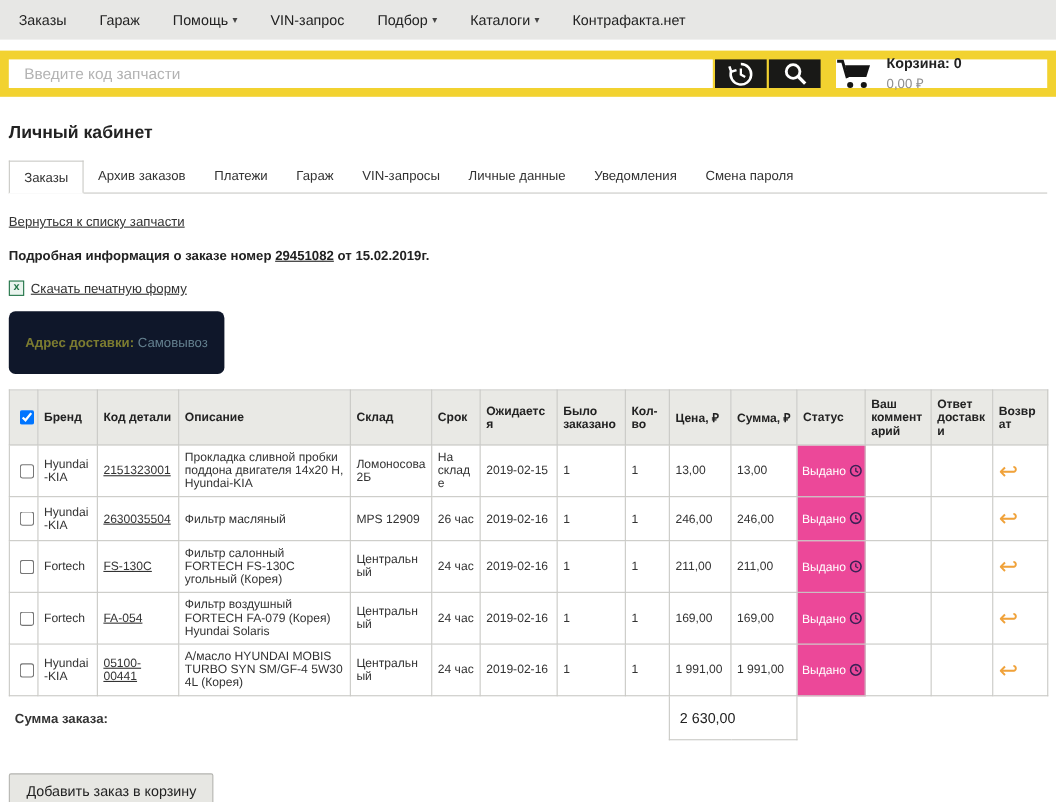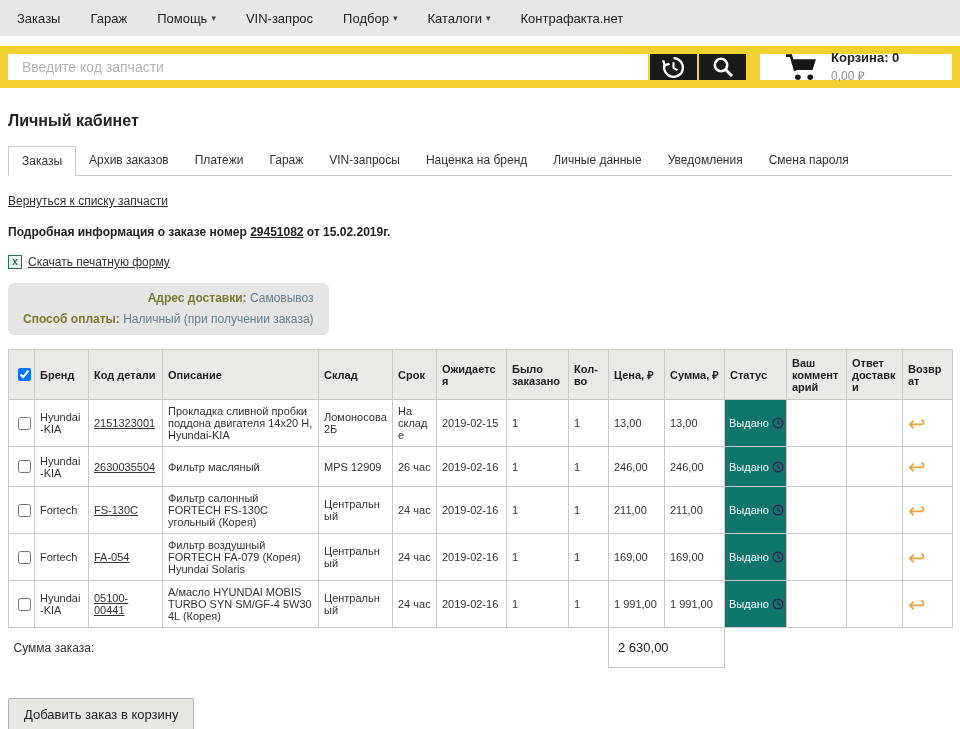--- a/index.html
+++ b/index.html
@@ -11,53 +11,53 @@
   }
   
   .topnav { display:flex; align-items:center; height:36px; background:#e7e7e5; padding:0 17px; gap:30px; }
   .nav-item { color:#222; font-size:13px; cursor:pointer; white-space:nowrap; display:flex; align-items:center; gap:4px; }
   .caret { font-size:9px; color:#444; }
   
   .search-band { margin-top:10px; background:#f2d230; padding:8px; display:flex; align-items:stretch; height:42px; }
   .search-input { flex:1; border:0; outline:none; padding:0 14px; font-size:14px; color:#333; font-family:"Liberation Sans",sans-serif; }
   .search-input::placeholder { color:#b3b3b3; }
   .btn-dark { width:47px; background:#191917; border:0; margin-left:2px; display:flex; align-items:center; justify-content:center; cursor:pointer; }
-  .cart-panel { width:192px; background:#fff; margin-left:14px; display:flex; align-items:center; padding:0 25px; gap:13px; cursor:pointer; }
+  .cart-panel { width:192px; background:#fff; margin-left:14px; display:flex; align-items:center; padding:0 0; gap:13px; cursor:pointer; }
   .cart-line1 { font-weight:bold; font-size:13px; color:#222; }
   .cart-line2 { color:#8e8e8e; font-size:12px; margin-top:2px; }
   
   .content { padding:0 8px; }
   .page-title { font-size:16px; font-weight:bold; margin:24px 0 16px; color:#222; }
   .tabs { display:flex; border-bottom:1px solid #c9c9c5; font-size:12px; }
   .tab { padding:7px 13px; color:#333; cursor:pointer; white-space:nowrap; }
   .tab.active { border:1px solid #c9c9c5; border-bottom:1px solid #fff; background:#fff; margin-bottom:-1px; }
   .back-link { display:inline-block; margin-top:18px; font-size:12px; color:#333; text-decoration:underline; cursor:pointer; }
   .order-info { margin-top:17px; font-size:12px; font-weight:bold; color:#222; }
   .order-number { color:#222; text-decoration:underline; cursor:pointer; }
   .print-row { margin-top:16px; display:flex; align-items:center; gap:6px; font-size:12px; }
   .excel-icon { width:14px; height:14px; background:#eaf4ee; border:1px solid #217346; color:#217346; font-weight:bold; font-size:10px; line-height:12px; text-align:center; display:inline-block; }
   .print-link { color:#333; text-decoration:underline; cursor:pointer; }
-  .info-box { display:inline-block; background:#e5e5e5; border-radius:6px; padding:5px 15px; margin-top:14px; font-size:12px; line-height:1.75;text-align:right; }
+  .info-box { display:inline-block; background:#0f172a; border-radius:6px; padding:18px 15px; margin-top:14px; font-size:12px; line-height:1.75; }
   .info-label { font-weight:bold; color:#7c7c30; }
   .info-value { color:#64808f; }
   
   table.order-table { width:100%; border-collapse:collapse; table-layout:fixed; margin-top:14px; font-size:11px; }
   .order-table th, .order-table td { border:1px solid #c9c9c5; padding:5px 5px; vertical-align:middle; text-align:left; overflow-wrap:break-word; word-wrap:break-word; }
   .order-table thead th { background:#e9e9e5; font-weight:bold; height:50px; color:#222; }
   .order-table td { height:40px; }
   .cb-cell { text-align:center; }
   .num { text-align:right; white-space:nowrap; }
   .date-cell { white-space:nowrap; }
   .code-link { color:#333; text-decoration:underline; cursor:pointer;text-align:right; }
-  td.status-cell { background:#0f766e; color:#fff; white-space:nowrap; padding:5px 4px; }
+  td.status-cell { background:#ec4899; color:#fff; white-space:nowrap; padding:5px 4px; }
   td.status-cell .clock { vertical-align:-2px; margin-left:3px; }
   .return-cell { text-align:center; }
   .return-arrow { color:#f0a23a; font-size:21px; line-height:1; cursor:pointer; display:inline-block; }
   .footer-row td { border:none; }
-  .footer-label { text-align:right; font-weight:normal; font-size:12px; padding-right:10px !important; }
+  .footer-label { text-align:right; font-weight:bold; font-size:12px; padding-right:10px !important; }
   td.footer-total { border:1px solid #c9c9c5; font-size:13px; padding:7px 9px !important; color:#222; }
   
   .add-btn { margin:30px 0 24px 8px; background:#e7e7e3; border:1px solid #b4b4b0; border-radius:2px; padding:8px 15px; font-size:13px; color:#222; cursor:pointer; font-family:"Liberation Sans",sans-serif; }
 </style>
 </head>
 <body>
 
 
 
 
@@ -121,45 +121,40 @@
 <div class="content">
   <div class="page-title">Личный кабинет</div>
 
   
   <div class="tabs">
     <span class="tab active">Заказы</span>
     <span class="tab">Архив заказов</span>
     <span class="tab">Платежи</span>
     <span class="tab">Гараж</span>
     <span class="tab">VIN-запросы</span>
-    <span class="tab">Наценка на бренд</span>
     <span class="tab">Личные данные</span>
     <span class="tab">Уведомления</span>
     <span class="tab">Смена пароля</span>
   </div>
 
   <a class="back-link">Вернуться к списку запчасти</a>
 
   <div class="order-info">
     <span>Подробная информация о заказе номер </span><a class="order-number">29451082</a><span> от 15.02.2019г.</span>
   </div>
 
   <div class="print-row">
     <span class="excel-icon">x</span>
     <a class="print-link">Скачать печатную форму</a>
   </div>
 
   <div class="info-box">
     <div>
       <span class="info-label">Адрес доставки:</span>
       <span class="info-value">Самовывоз</span>
-    </div>
-    <div>
-      <span class="info-label">Способ оплаты:</span>
-      <span class="info-value">Наличный (при получении заказа)</span>
     </div>
   </div>
 
   
   <table class="order-table">
     <colgroup>
       <col style="width:26px">
         <col style="width:54px">
         <col style="width:74px">
         <col style="width:156px">

